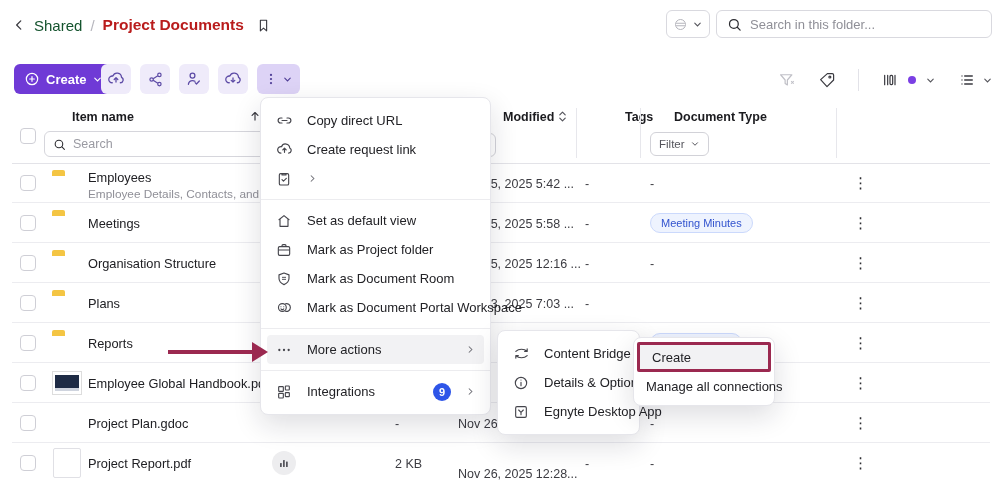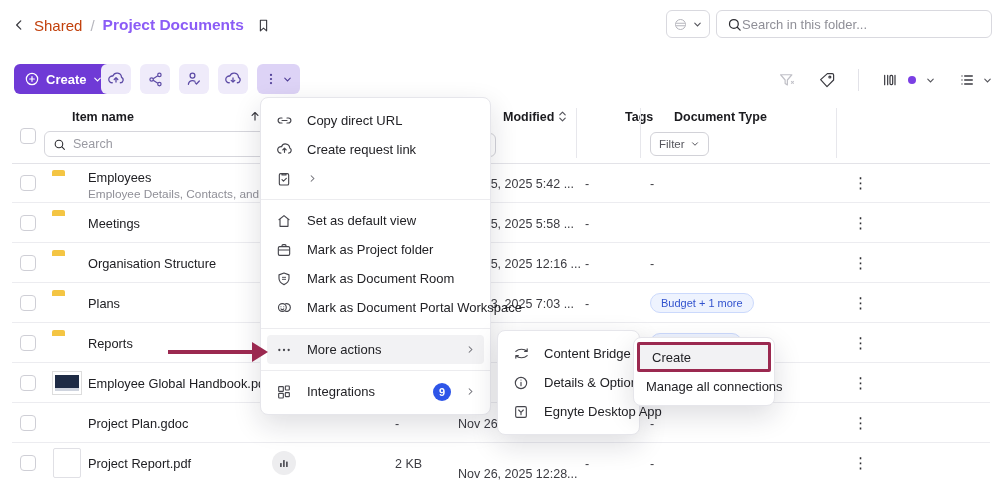--- a/index.html
+++ b/index.html
@@ -4,29 +4,29 @@
 <style>
   * { margin:0; padding:0; box-sizing:border-box; }
   html,body { width:999px; height:483px; }
   body { font-family:"Liberation Sans", sans-serif; background:#fff; color:#1b1b1f; overflow:hidden; }
   .stage { position:relative; width:999px; height:483px; background:#fff; }
   .abs { position:absolute; }
 
   
   .crumb { top:12px; left:12px; height:26px; display:flex; align-items:center; gap:8px; font-size:15px; }
   .crumb .back { color:#3a3a40; cursor:pointer; display:flex; align-items:center; }
-  .crumb .parent { color:#c2410c; }
+  .crumb .parent { color:#14532d; }
   .crumb .sep { color:#b6b6bd; }
-  .crumb .current { font-weight:700; color:#8b5cf6; font-size:15.5px; }
+  .crumb .current { font-weight:700; color:#b91c1c; font-size:15.5px; }
   .crumb .bmk { margin-left:4px; display:flex; align-items:center; color:#3a3a40; }
 
   .scope-box { top:10px; left:666px; width:44px; height:28px; border:1px solid #d9d9df; border-radius:6px;
     display:flex; align-items:center; justify-content:center; gap:4px; background:#fff; color:#9a9aa2; }
   .search-box { top:10px; left:716px; width:276px; height:28px; border:1px solid #d9d9df; border-radius:6px;
-    display:flex; align-items:center; gap:0; padding:0 10px; background:#fff; }
+    display:flex; align-items:center; gap:8px; padding:0 10px; background:#fff; }
   .search-box input { border:none; outline:none; flex:1; font-size:13px; font-family:"Liberation Sans",sans-serif; color:#1b1b1f; }
   .search-box input::placeholder { color:#8f8f97; }
 
   
   .btn-create { top:64px; left:14px; height:30px; padding:0 10px; background:#6f3ad6; border-radius:6px;
     display:flex; align-items:center; gap:6px; color:#fff; font-size:13px; font-weight:700; cursor:pointer; }
   .ic-btn { top:64px; width:30px; height:30px; border-radius:6px; background:#efebfa; color:#5d4ba6;
     display:flex; align-items:center; justify-content:center; cursor:pointer; }
   .kebab-btn { top:64px; left:257px; width:43px; height:30px; border-radius:6px; background:#ddd3f6; color:#4f3d96;
     display:flex; align-items:center; justify-content:center; gap:4px; cursor:pointer; }
@@ -269,20 +269,21 @@
     <span class="abs kebab-dot" style="top:11px; left:853px;">⋮</span>
     <div class="abs hline" style="top:39px;"></div>
   </div>
 
   <div class="abs row" style="top:203px;">
     <span class="abs cb" style="top:12px; left:20px;"></span>
     <span class="abs folder" style="top:11px; left:52px;"></span>
     <div class="abs rname" style="top:13px; left:88px;">Meetings</div>
     <span class="cell" style="top:14px; left:458px;">Nov 25, 2025 5:58 ...</span>
     <span class="cell" style="top:14px; left:585px;">-</span>
+    <span class="abs pill" style="top:10px; left:650px;">Meeting Minutes</span>
     <span class="abs kebab-dot" style="top:11px; left:853px;">⋮</span>
     <div class="abs hline" style="top:39px;"></div>
   </div>
 
   <div class="abs row" style="top:243px;">
     <span class="abs cb" style="top:12px; left:20px;"></span>
     <span class="abs folder" style="top:11px; left:52px;"></span>
     <div class="abs rname" style="top:13px; left:88px;">Organisation Structure</div>
     <span class="cell" style="top:14px; left:458px;">Nov 25, 2025 12:16 ...</span>
     <span class="cell" style="top:14px; left:585px;">-</span>
@@ -290,21 +291,20 @@
     <span class="abs kebab-dot" style="top:11px; left:853px;">⋮</span>
     <div class="abs hline" style="top:39px;"></div>
   </div>
 
   <div class="abs row" style="top:283px;">
     <span class="abs cb" style="top:12px; left:20px;"></span>
     <span class="abs folder" style="top:11px; left:52px;"></span>
     <div class="abs rname" style="top:13px; left:88px;">Plans</div>
     <span class="cell" style="top:14px; left:458px;">Nov 23, 2025 7:03 ...</span>
     <span class="cell" style="top:14px; left:585px;">-</span>
-    <span class="abs pill" style="top:10px; left:650px;">Budget  + 1 more</span>
     <span class="abs kebab-dot" style="top:11px; left:853px;">⋮</span>
     <div class="abs hline" style="top:39px;"></div>
   </div>
 
   <div class="abs row" style="top:323px;">
     <span class="abs cb" style="top:12px; left:20px;"></span>
     <span class="abs folder" style="top:11px; left:52px;"></span>
     <div class="abs rname" style="top:13px; left:88px;">Reports</div>
     <span class="abs pill" style="top:10px; left:650px; min-width:92px;"> </span>
     <span class="abs kebab-dot" style="top:11px; left:853px;">⋮</span>

